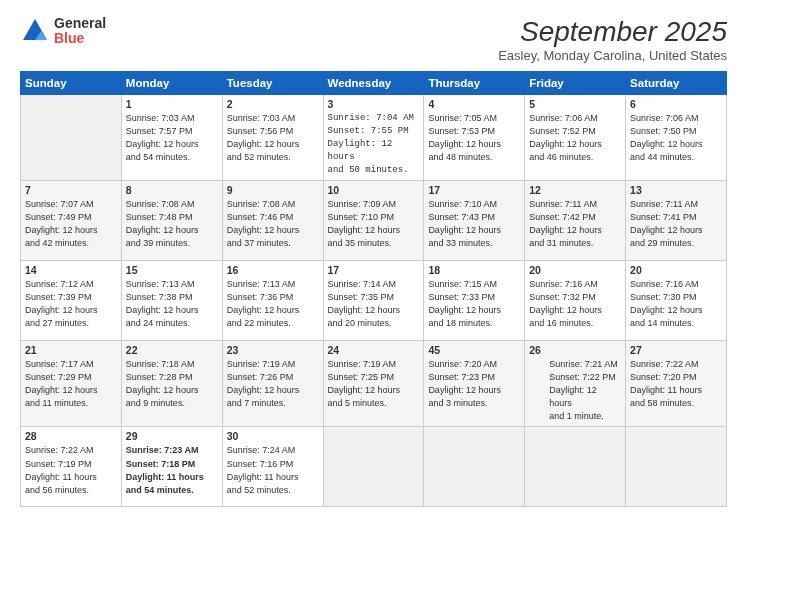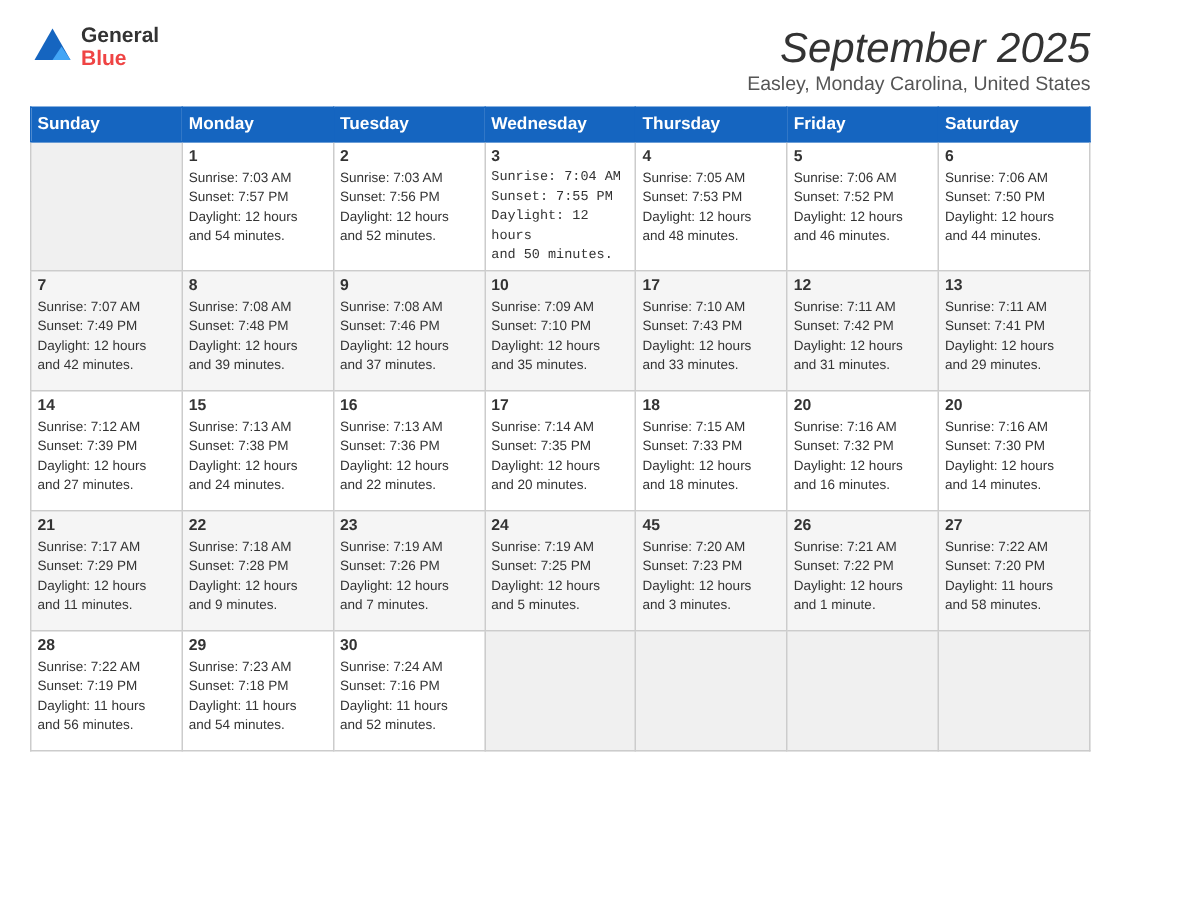--- a/index.html
+++ b/index.html
@@ -318,21 +318,21 @@
           </td>
           <td>
             <span class="day-num">45</span>
             <div class="day-info" style="white-space: pre-line;">Sunrise: 7:20 AM
 Sunset: 7:23 PM
 Daylight: 12 hours
 and 3 minutes.</div>
           </td>
           <td>
             <span class="day-num">26</span>
-            <div class="day-info" style="white-space: pre-line;">Sunrise: 7:21 AM
+            <div class="day-info" style="white-space: pre-line; margin-left: 20px;">Sunrise: 7:21 AM
 Sunset: 7:22 PM
 Daylight: 12 hours
 and 1 minute.</div>
           </td>
           <td>
             <span class="day-num">27</span>
             <div class="day-info" style="white-space: pre-line;">Sunrise: 7:22 AM
 Sunset: 7:20 PM
 Daylight: 11 hours
 and 58 minutes.</div>
@@ -341,21 +341,21 @@
         <tr>
           <td>
             <span class="day-num">28</span>
             <div class="day-info" style="white-space: pre-line;">Sunrise: 7:22 AM
 Sunset: 7:19 PM
 Daylight: 11 hours
 and 56 minutes.</div>
           </td>
           <td>
             <span class="day-num">29</span>
-            <div class="day-info" style="white-space: pre-line;">Sunrise: 7:23 AM
+            <div class="day-info" style="white-space: pre-line; font-weight: bold;">Sunrise: 7:23 AM
 Sunset: 7:18 PM
 Daylight: 11 hours
 and 54 minutes.</div>
           </td>
           <td>
             <span class="day-num">30</span>
             <div class="day-info" style="white-space: pre-line;">Sunrise: 7:24 AM
 Sunset: 7:16 PM
 Daylight: 11 hours
 and 52 minutes.</div>

